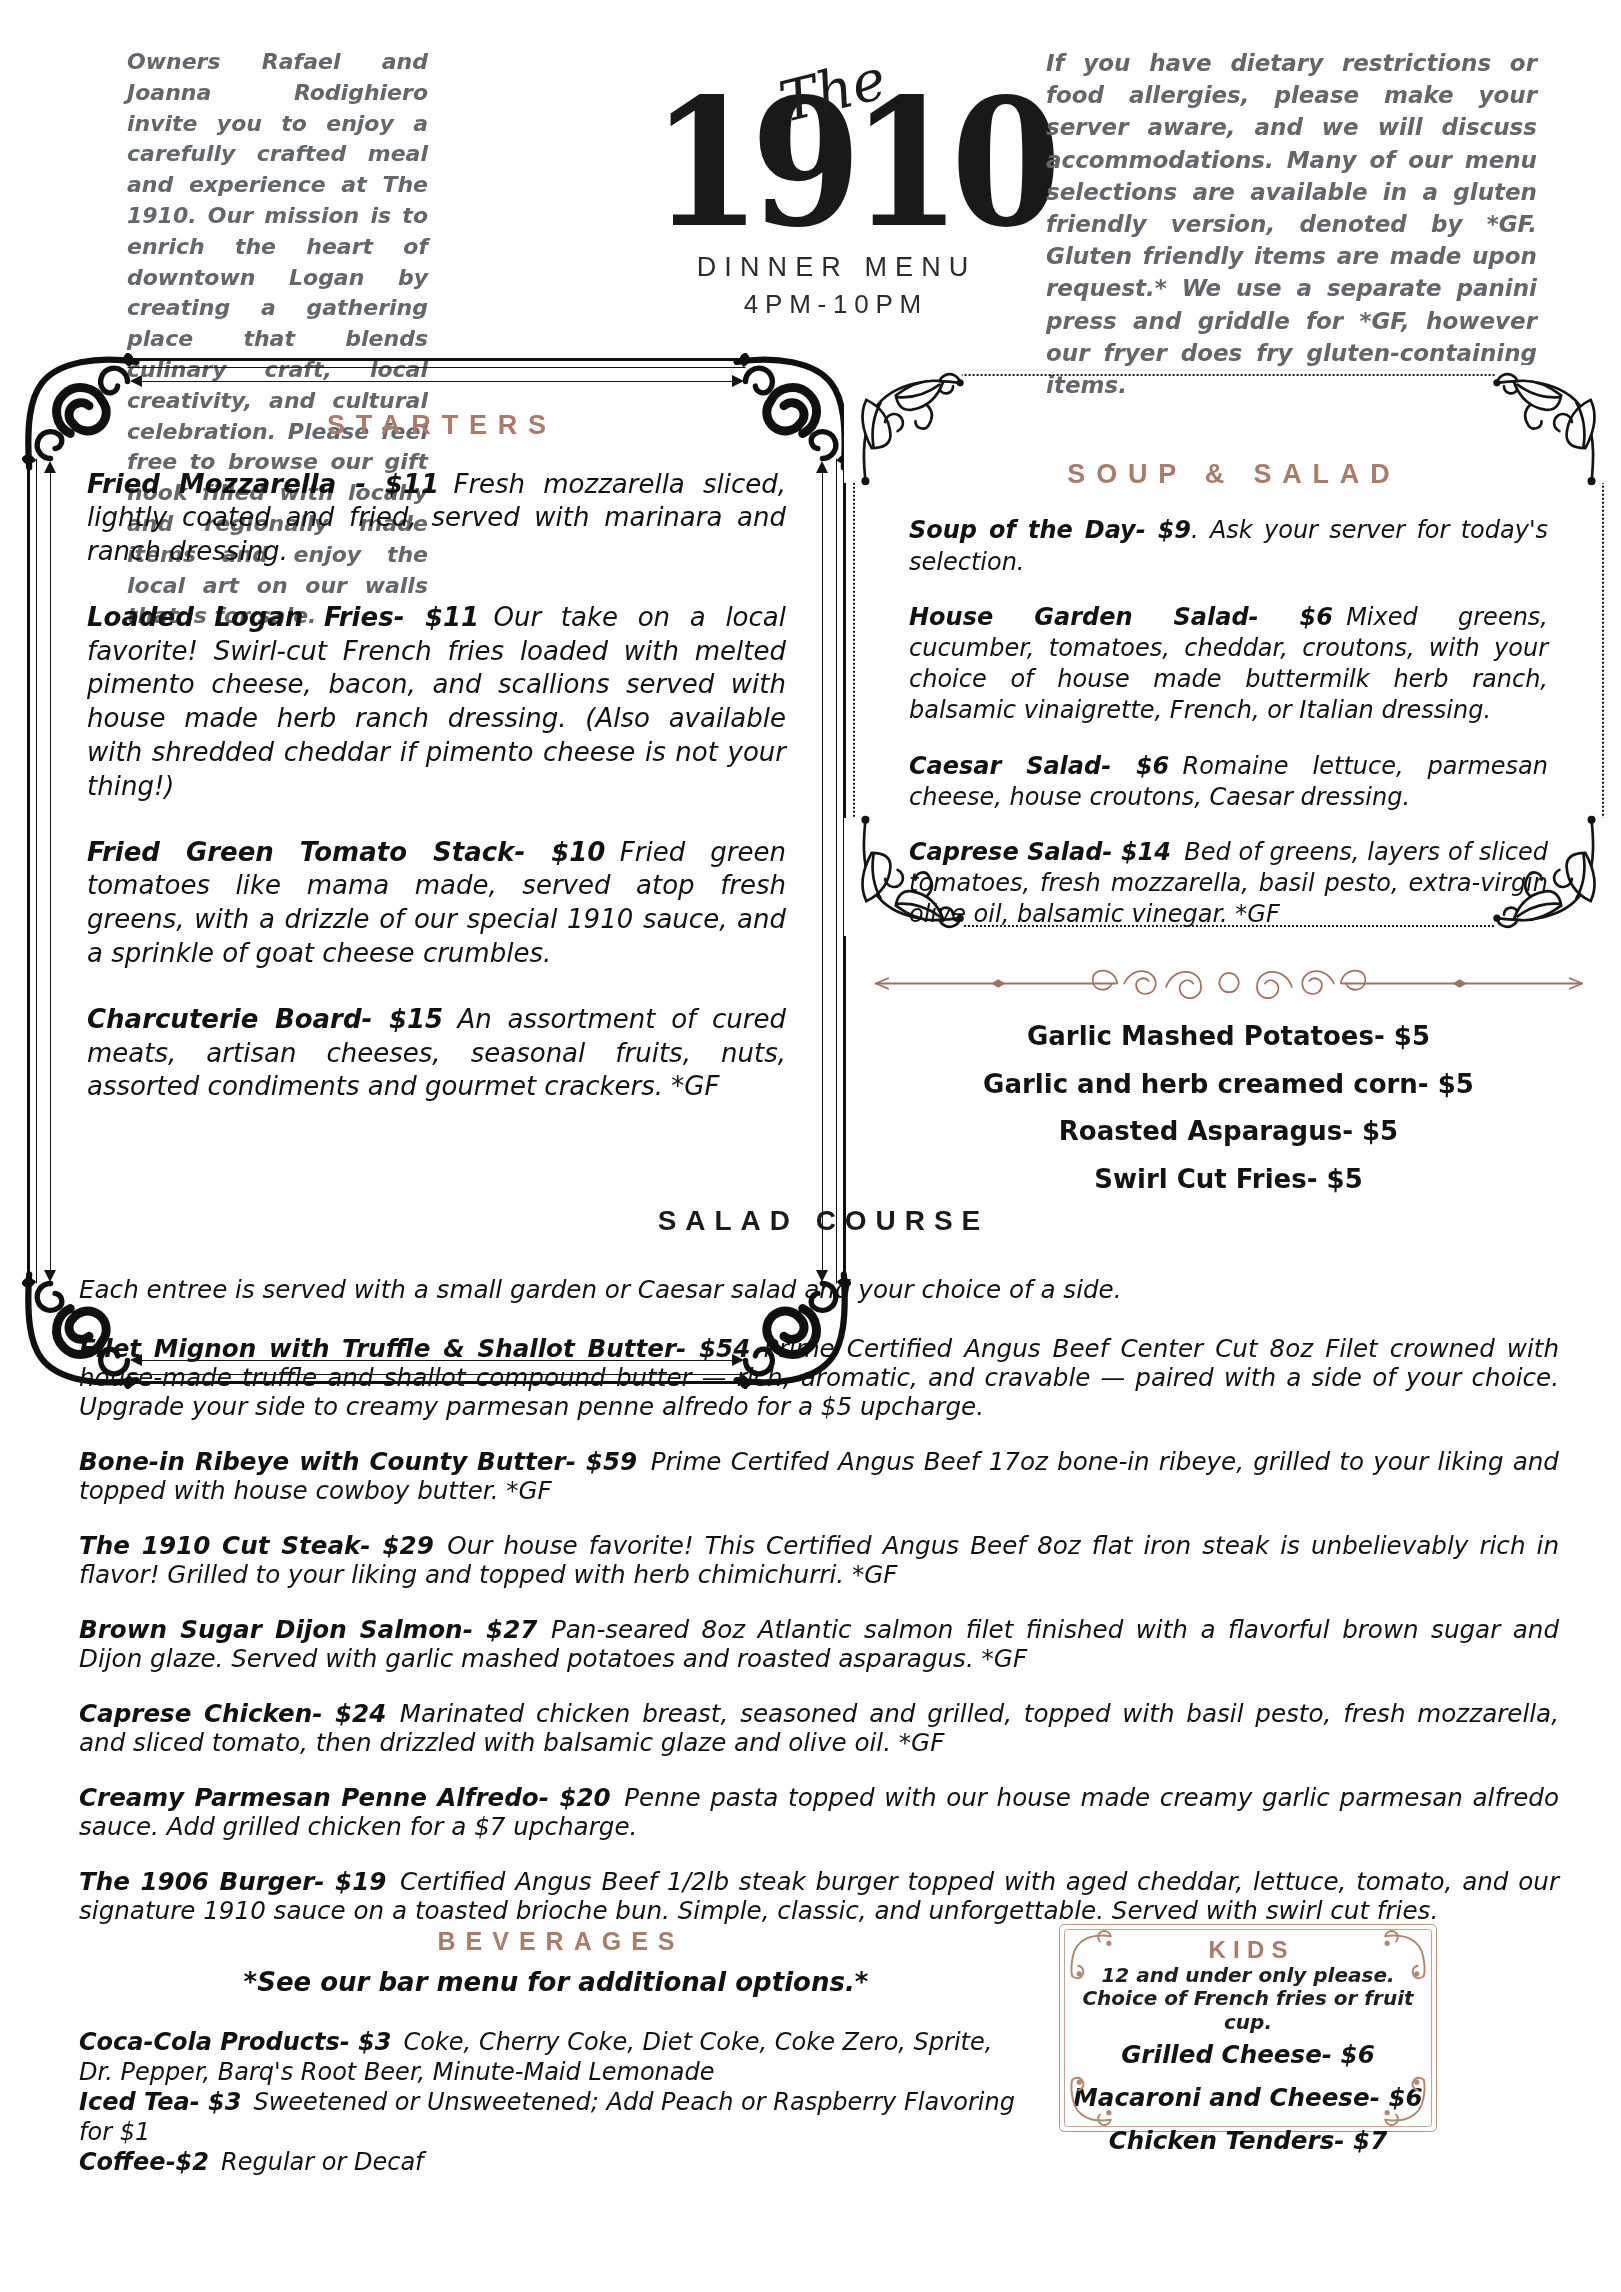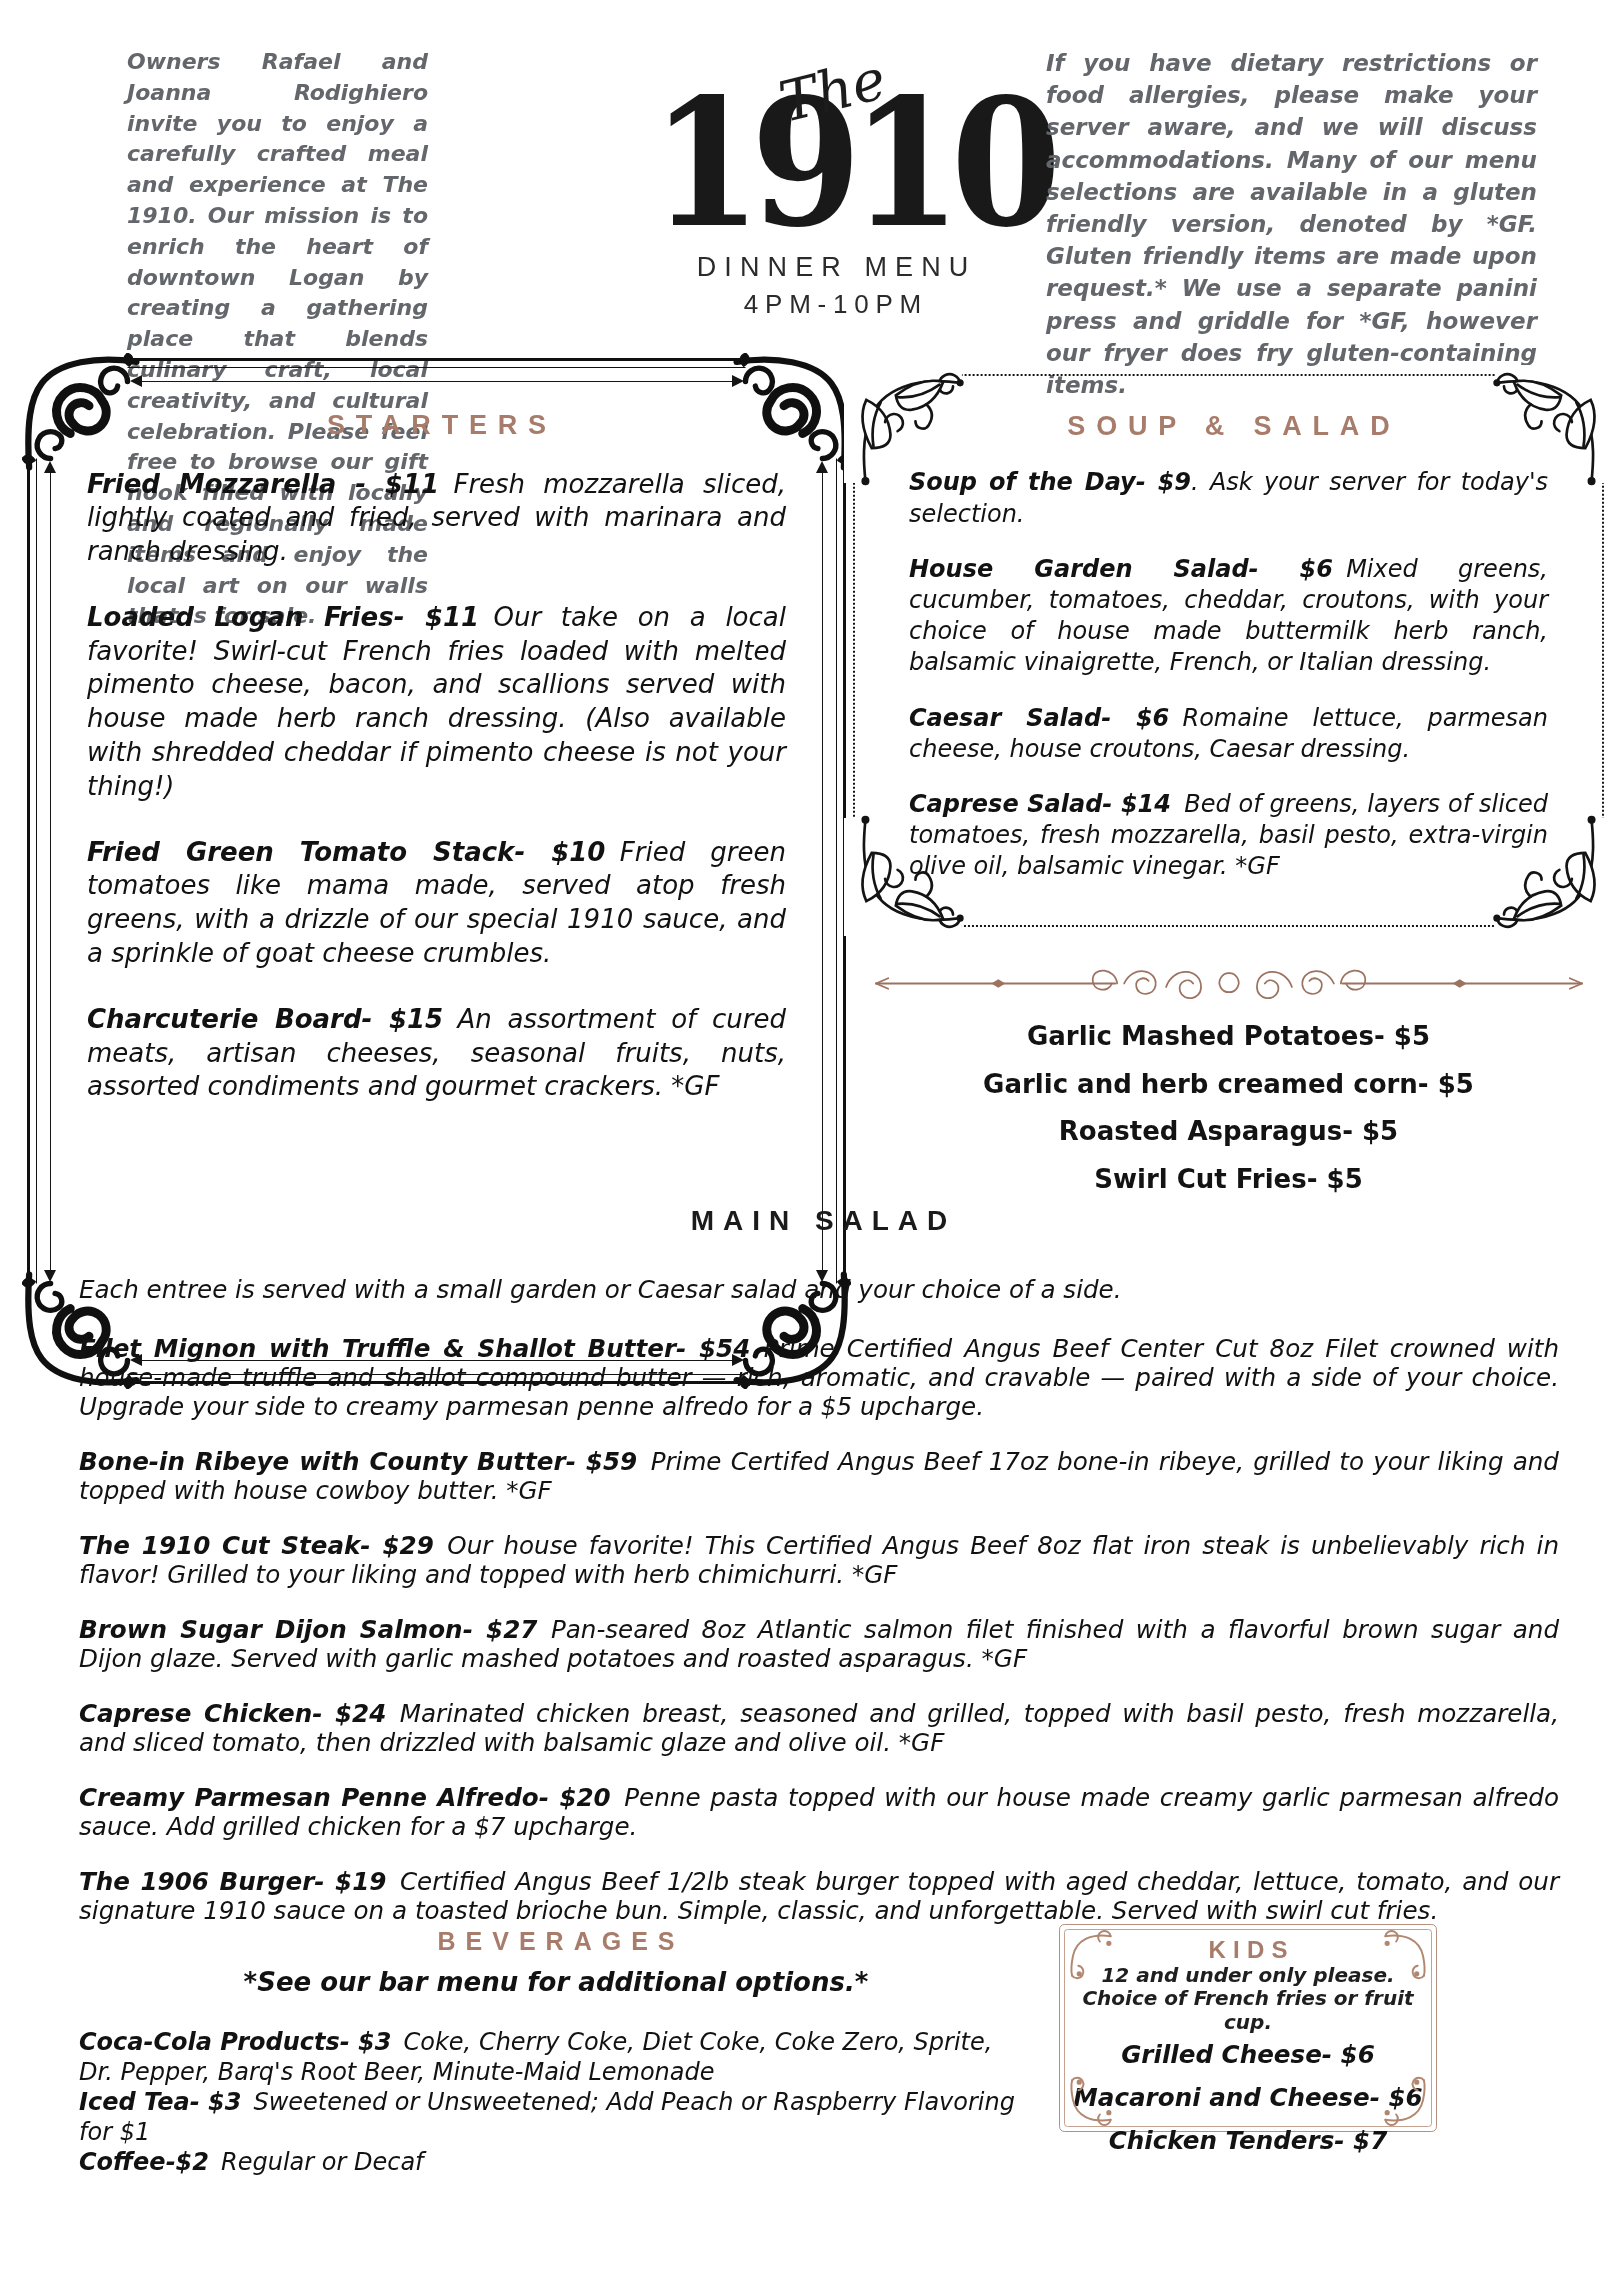--- a/index.html
+++ b/index.html
@@ -97,21 +97,21 @@
   
   .soup-box{
     left:853px;top:374px;width:751px;height:553px;
     border:2.2px dotted #141414;border-radius:3.6px;
   }
   .leaf{position:absolute;width:134px;height:134px;}
   .leaf.tl{left:-10.7px;top:-10.7px;}
   .leaf.tr{right:-10.7px;top:-10.7px;transform:scaleX(-1);}
   .leaf.bl{left:-10.7px;bottom:-10.7px;transform:scaleY(-1);}
   .leaf.br{right:-10.7px;bottom:-10.7px;transform:scale(-1,-1);}
-  .soup-content{position:absolute;inset:30px 54px 18px 54px;}
+  .soup-content{position:absolute;inset:30px 54px 18px 54px;margin-top:48px;}
   .soup-content .sec-title{margin:5.4px 0 25px 0;}
   .soup-content .menu-item{font-size:24px;line-height:1.3;margin-bottom:24px;}
   
   .sides{position:absolute;left:853px;top:960px;width:751px;text-align:center;}
   .sides-title{
     font-style:italic;font-weight:700;font-size:29.6px;margin:0 0 9px 0;color:#131313;
   }
   .divider-svg{width:734px;height:47px;display:block;margin:0 auto;}
   .side-item{
     font-weight:700;font-size:26px;line-height:1.37;margin:12px;color:#131313;
@@ -287,21 +287,21 @@
         <path d="M420 14 a11 11 0 1 0 0.1 0"></path>
       </g>
     </svg>
     <p class="side-item">Garlic Mashed Potatoes- $5</p>
     <p class="side-item">Garlic and herb creamed corn- $5</p>
     <p class="side-item">Roasted Asparagus- $5</p>
     <p class="side-item">Swirl Cut Fries- $5</p>
   </section>
 
   <section class="main-sec">
-    <h2 class="sec-title dark">MAIN SALAD</h2>
+    <h2 class="sec-title dark">SALAD COURSE</h2>
     <p class="main-note">Each entree is served with a small garden or Caesar salad and your choice of a side.</p>
     <p class="menu-item"><b>Filet Mignon with Truffle &amp; Shallot Butter- $54</b><span class="desc">Prime Certified Angus Beef Center Cut 8oz Filet crowned with house-made truffle and shallot compound butter — rich, aromatic, and cravable — paired with a side of your choice. Upgrade your side to creamy parmesan penne alfredo for a $5 upcharge.</span></p>
     <p class="menu-item"><b>Bone-in Ribeye with County Butter- $59</b><span class="desc">Prime Certifed Angus Beef 17oz bone-in ribeye, grilled to your liking and topped with house cowboy butter. *GF</span></p>
     <p class="menu-item"><b>The 1910 Cut Steak- $29</b><span class="desc">Our house favorite! This Certified Angus Beef 8oz flat iron steak is unbelievably rich in flavor! Grilled to your liking and topped with herb chimichurri. *GF</span></p>
     <p class="menu-item"><b>Brown Sugar Dijon Salmon- $27</b><span class="desc">Pan-seared 8oz Atlantic salmon filet finished with a flavorful brown sugar and Dijon glaze. Served with garlic mashed potatoes and roasted asparagus. *GF</span></p>
     <p class="menu-item"><b>Caprese Chicken- $24</b><span class="desc">Marinated chicken breast, seasoned and grilled, topped with basil pesto, fresh mozzarella, and sliced tomato, then drizzled with balsamic glaze and olive oil. *GF</span></p>
     <p class="menu-item"><b>Creamy Parmesan Penne Alfredo- $20</b><span class="desc">Penne pasta topped with our house made creamy garlic parmesan alfredo sauce. Add grilled chicken for a $7 upcharge.</span></p>
     <p class="menu-item"><b>The 1906 Burger- $19</b><span class="desc">Certified Angus Beef 1/2lb steak burger topped with aged cheddar, lettuce, tomato, and our signature 1910 sauce on a toasted brioche bun. Simple, classic, and unforgettable. Served with swirl cut fries.</span></p>
   </section>
 

